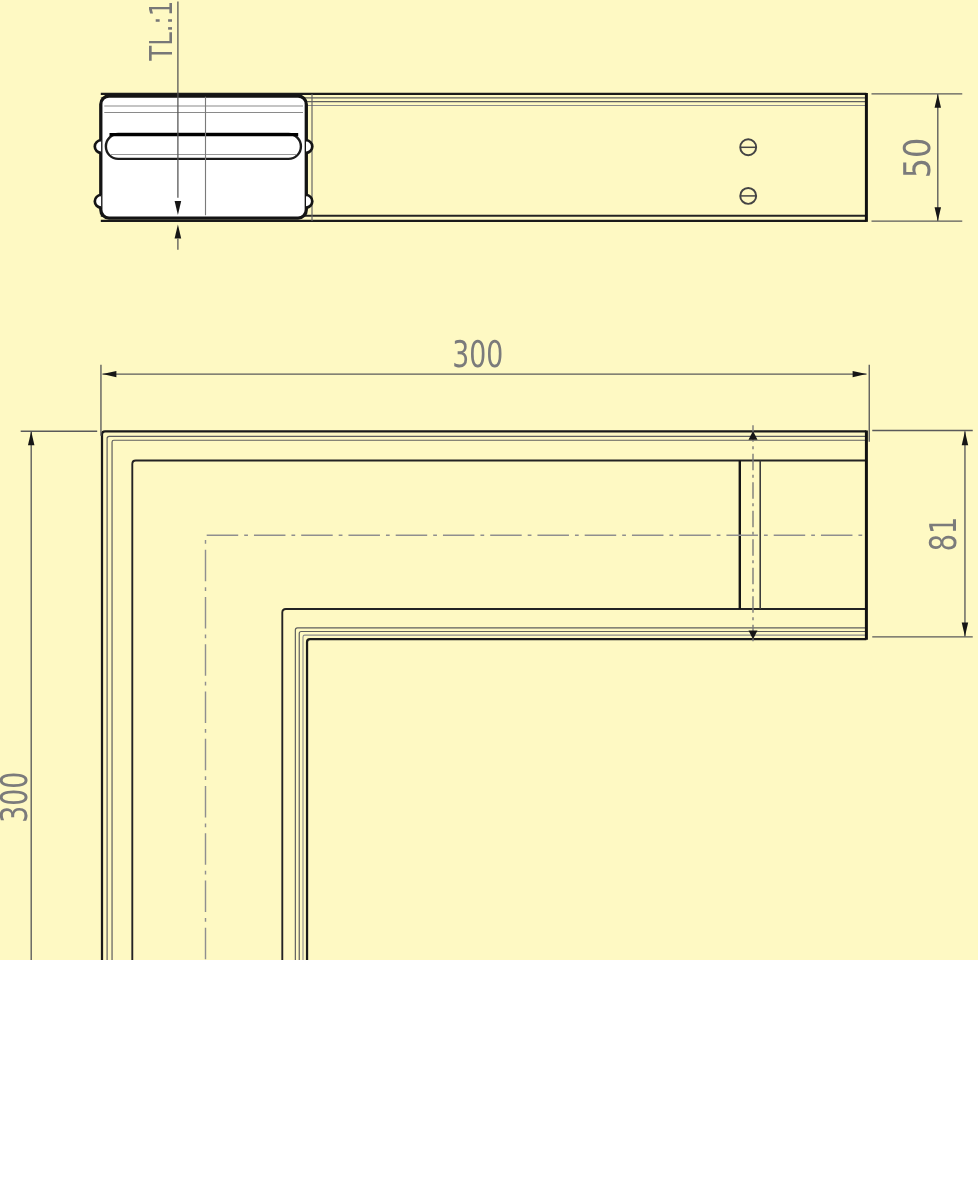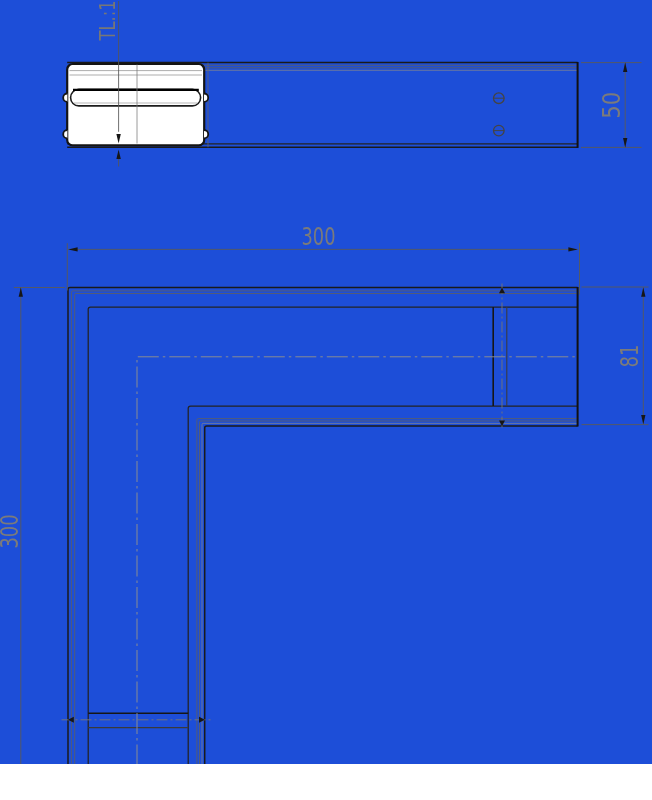--- a/index.html
+++ b/index.html
@@ -1,16 +1,16 @@
 <!DOCTYPE html>
 <html><head>
 <meta charset="utf-8">
 <style>
   html,body{margin:0;padding:0;background:#ffffff;}
-  .canvas{position:relative;width:652px;height:764px;background:#1d4ed8;overflow:hidden;}
+  .canvas{position:relative;width:652px;height:640px;background:#fef9c3;overflow:hidden;}
   svg{display:block;}
   
   .ol   {stroke:#1a1a1a;stroke-width:1.5;fill:none;}
   .ol2  {stroke:#232323;stroke-width:1.25;fill:none;}
   .olx  {stroke:#111111;stroke-width:2;fill:none;}
   .med  {stroke:#3a3a3a;stroke-width:1.05;fill:none;}
   .thin {stroke:#5f5f5f;stroke-width:0.8;fill:none;}
   .xthin{stroke:#8a8a8a;stroke-width:0.7;fill:none;}
   .dim  {stroke:#5a5a5a;stroke-width:0.9;fill:none;}
   .cl   {stroke:#8f8f8f;stroke-width:0.95;fill:none;stroke-dasharray:21 4 2.5 4;}

